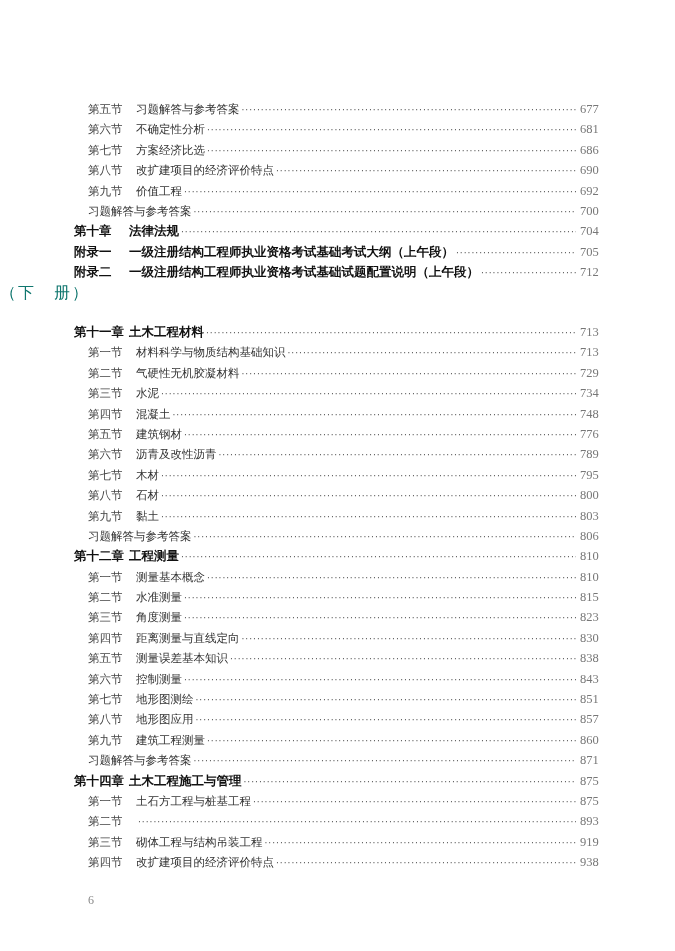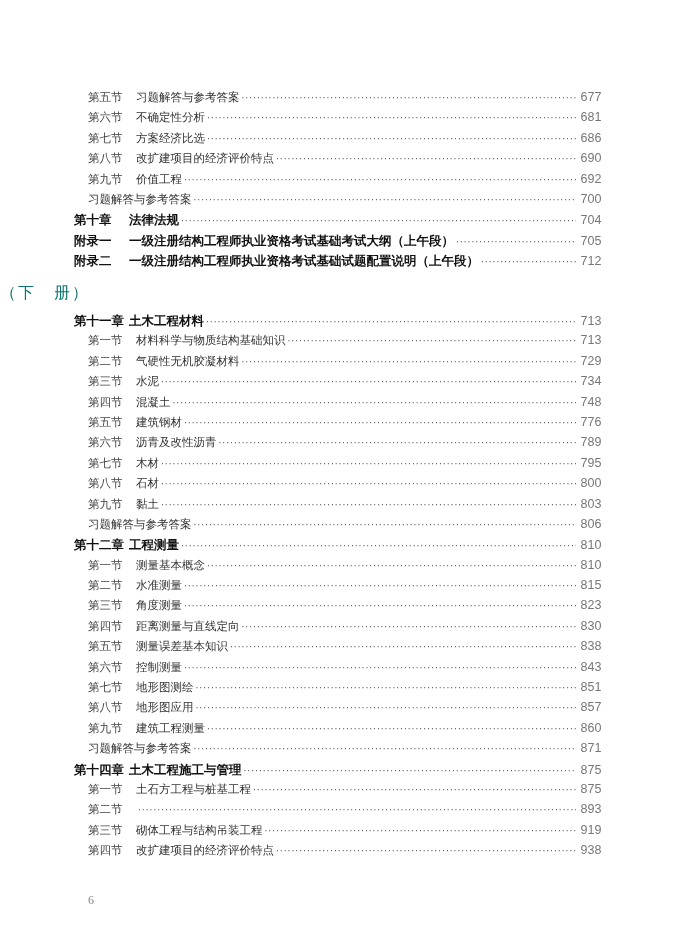--- a/index.html
+++ b/index.html
@@ -9,21 +9,21 @@
   .row { display: flex; align-items: baseline; height: 20.4px; font-size: 11.5px; white-space: nowrap; }
   .row.sec { padding-left: 14px; }
   .row.sec .num { width: 48px; flex: none; color: #444; font-family: Liberation Serif, serif; }
   .row.ans { padding-left: 14px; }
   .row.chap { font-family: "DejaVu Sans", "Liberation Sans", sans-serif; font-weight: bold; font-size: 12.5px; color: #111; }
   .row.chap .num { width: 55px; flex: none; }
   .title { flex: none; }
   .leader { flex: 1 1 auto; overflow: hidden; margin: 0 4px 0 2px; color: #555; font-weight: normal;
             font-family: "DejaVu Sans", sans-serif; font-size: 9px; letter-spacing: 1px; }
   .leader::before { content: "·································································································································································"; }
-  .page { flex: none; width: 22px; text-align: center; color: #777; font-family: Liberation Sans, sans-serif; font-size: 12.5px; font-weight: normal; }
+  .page { flex: none; width: 22px; text-align: left; color: #777; font-family: Liberation Serif, serif; font-size: 12.5px; font-weight: normal; margin-top: 12px; }
   .vol { position: absolute; left: 0; right: 0; text-align: left; top: 283px;
          font-family: "DejaVu Sans", sans-serif; font-size: 16px; color: #0f766e; letter-spacing: 2px; }
   .folio { position: absolute; left: 88px; top: 893px; font-family: "Liberation Serif", serif; font-size: 12px; color: #888; }
 </style>
 </head>
 <body>
 
 <div class="toc" id="toc-upper">
     <div class="row sec">
       <span class="num">第五节</span>

